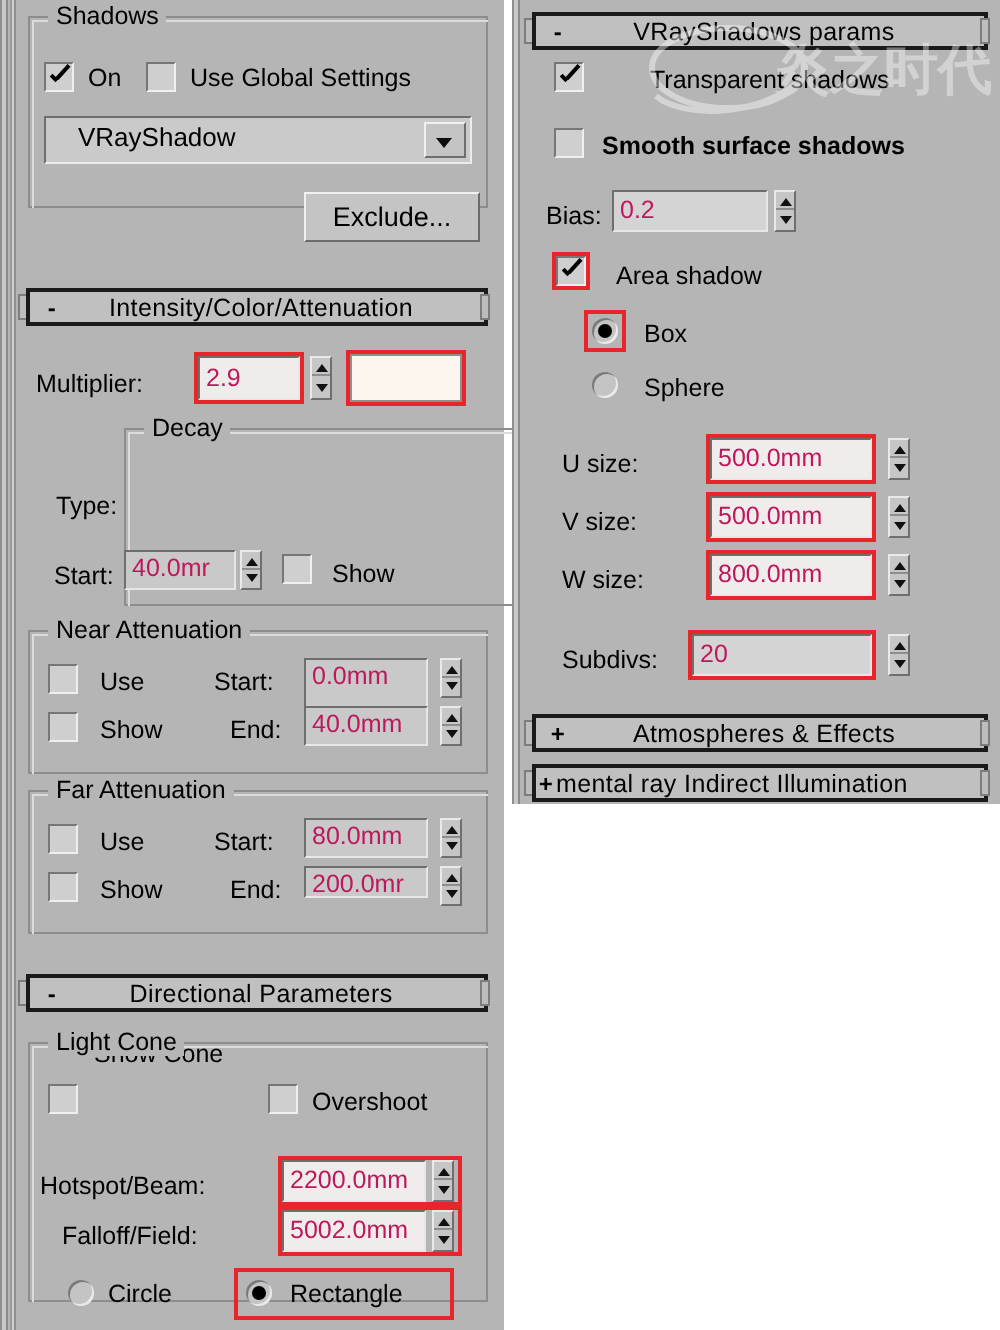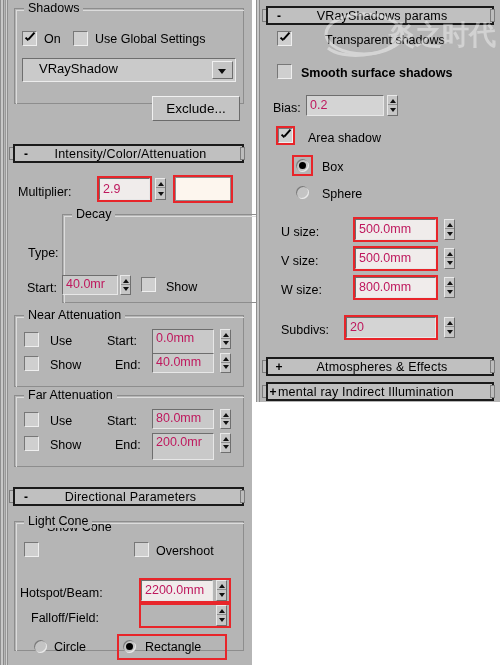--- a/index.html
+++ b/index.html
@@ -285,21 +285,21 @@
     </div>
     <div class="spin" style="left:220px;top:409px;height:20px;">
       <i class="up"></i>
       <i class="mid"></i>
       <i class="dn"></i>
     </div>
 
     <div class="cb" style="left:24px;top:436px;"></div>
     <span class="lbl" style="left:50px;top:438px;">Show</span>
     <span class="lbl" style="left:115px;top:438px;">End:</span>
-    <div class="field" style="left:152px;top:433px;width:62px;height:27px;">
+    <div class="field" style="left:152px;top:433px;width:62px;height:16px;">
       <span>200.0mr</span>
     </div>
     <div class="spin" style="left:220px;top:433px;height:20px;">
       <i class="up"></i>
       <i class="mid"></i>
       <i class="dn"></i>
     </div>
 
     <div class="rollout-tab" style="left:9px;top:490px;"></div>
     <div class="rollout-head" style="left:13px;top:487px;width:231px;">
@@ -322,20 +322,23 @@
       <span>2200.0mm</span>
     </div>
     <div class="spin" style="left:216px;top:580px;height:21px;">
       <i class="up"></i>
       <i class="mid"></i>
       <i class="dn"></i>
     </div>
     <div class="hl" style="left:139px;top:578px;width:92px;height:25px;"></div>
 
     <span class="lbl" style="left:31px;top:611px;">Falloff/Field:</span>
+    <div class="field pale" style="left:141px;top:605px;width:72px;height:21px;line-height:19px;">
+      <span>5002.0mm</span>
+    </div>
     <div class="spin" style="left:216px;top:605px;height:21px;">
       <i class="up"></i>
       <i class="mid"></i>
       <i class="dn"></i>
     </div>
     <div class="hl" style="left:139px;top:603px;width:92px;height:25px;"></div>
 
     <div class="radio" style="left:34px;top:640px;"></div>
     <span class="lbl" style="left:54px;top:640px;">Circle</span>
     <div class="radio sel" style="left:123px;top:640px;"></div>

